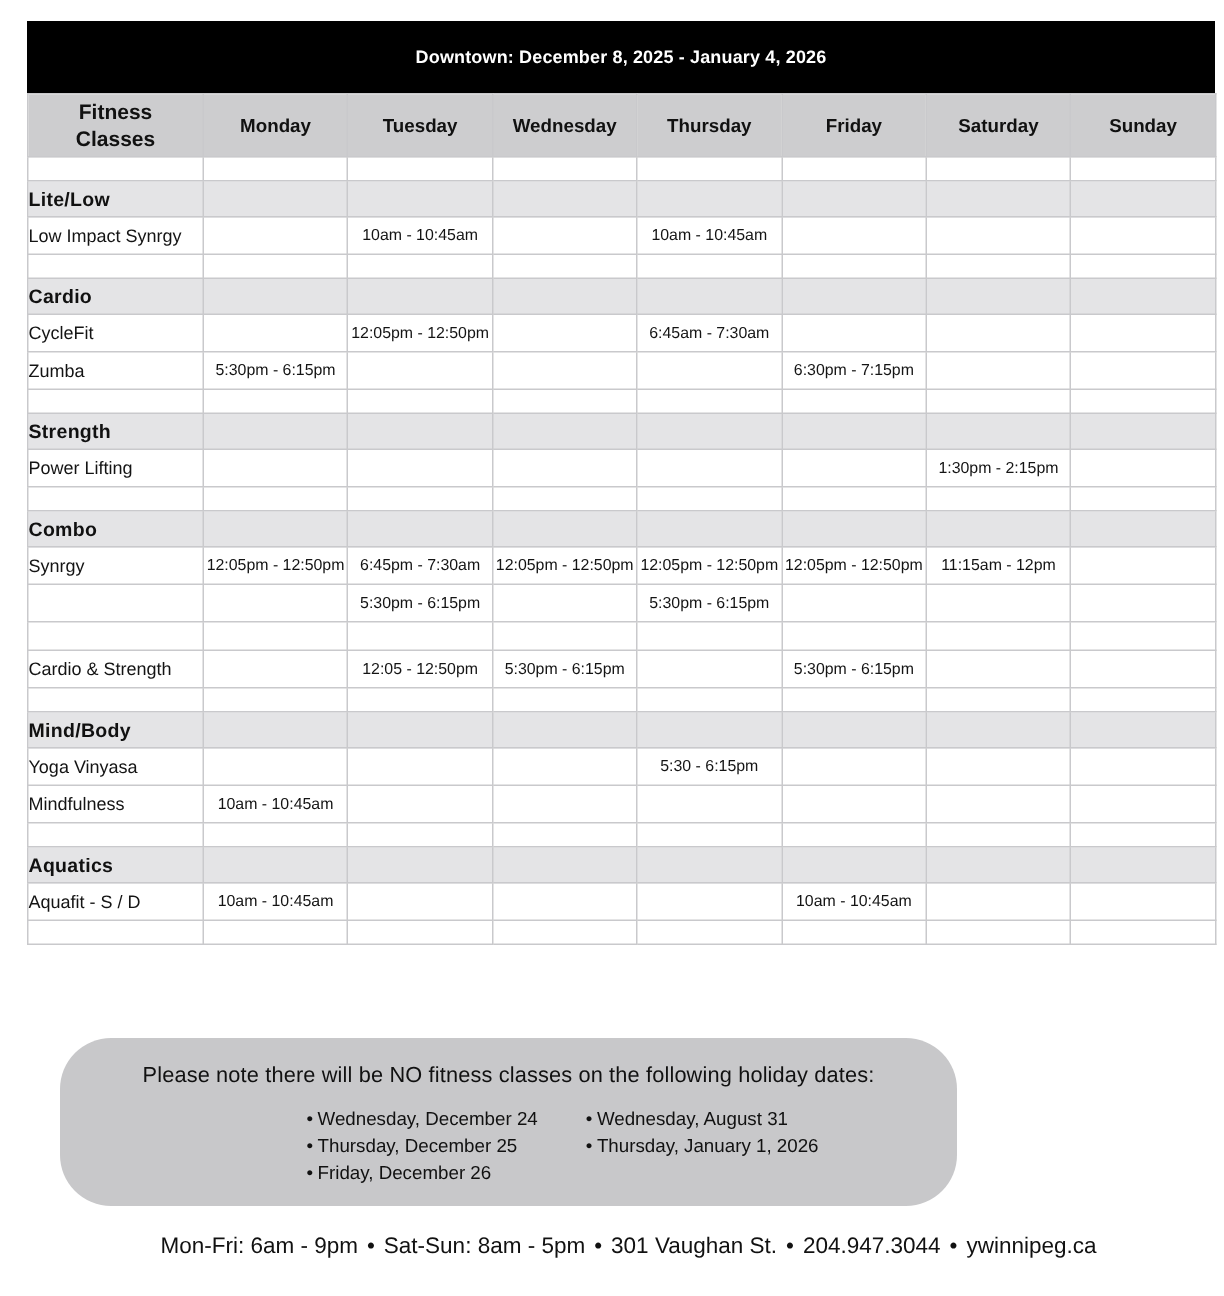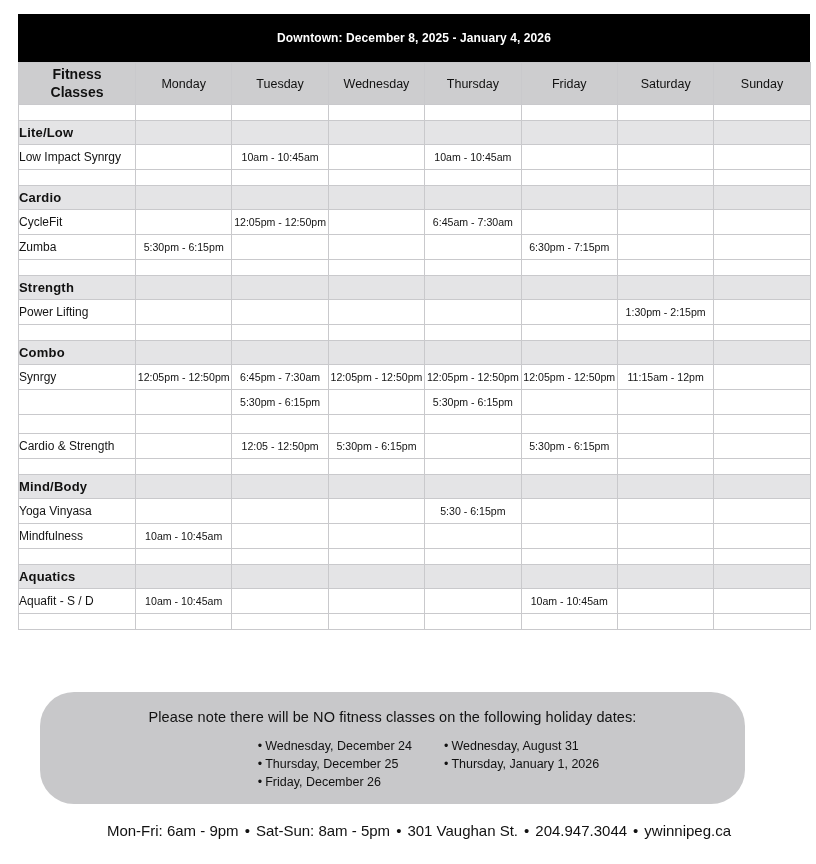--- a/index.html
+++ b/index.html
@@ -60,21 +60,21 @@
     vertical-align: middle;
     background: #ffffff;
     box-sizing: border-box;
   }
 
   
   tr.head-row th {
     background: #cdcdcf;
     height: 42px;
     font-size: 12.5px;
-    font-weight: normal;
+    font-weight: bold;
     text-align: center;
     color: #111111;
   }
   tr.head-row th.class-head {
     font-weight: bold;
     font-size: 14px;
     line-height: 1.25;
   }
 
   
@@ -109,21 +109,21 @@
     color: #141414;
     white-space: nowrap;
     overflow: hidden;
   }
 
   
   .notes-box {
     position: absolute;
     left: 40px;
     top: 692px;
-    width: 705px;
+    width: 598px;
     height: 112px;
     background: #c8c8ca;
     border-radius: 34px;
     box-sizing: border-box;
   }
   .notes-head {
     text-align: center;
     font-size: 14.5px;
     color: #111111;
     padding-top: 17px;

